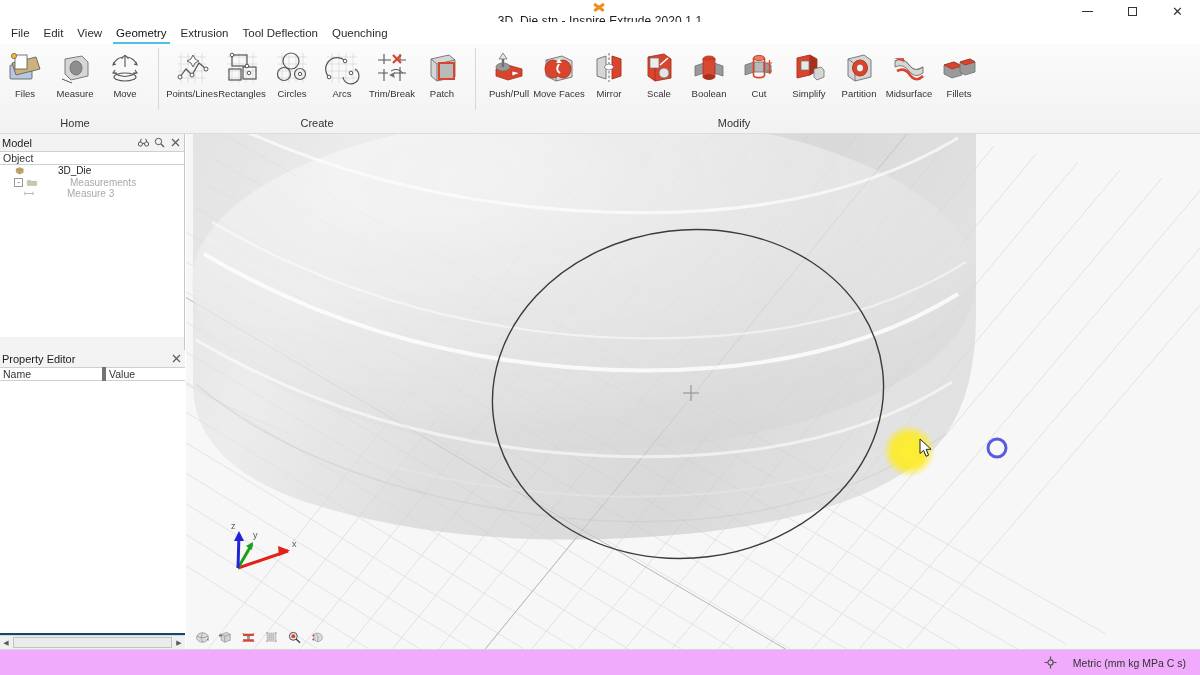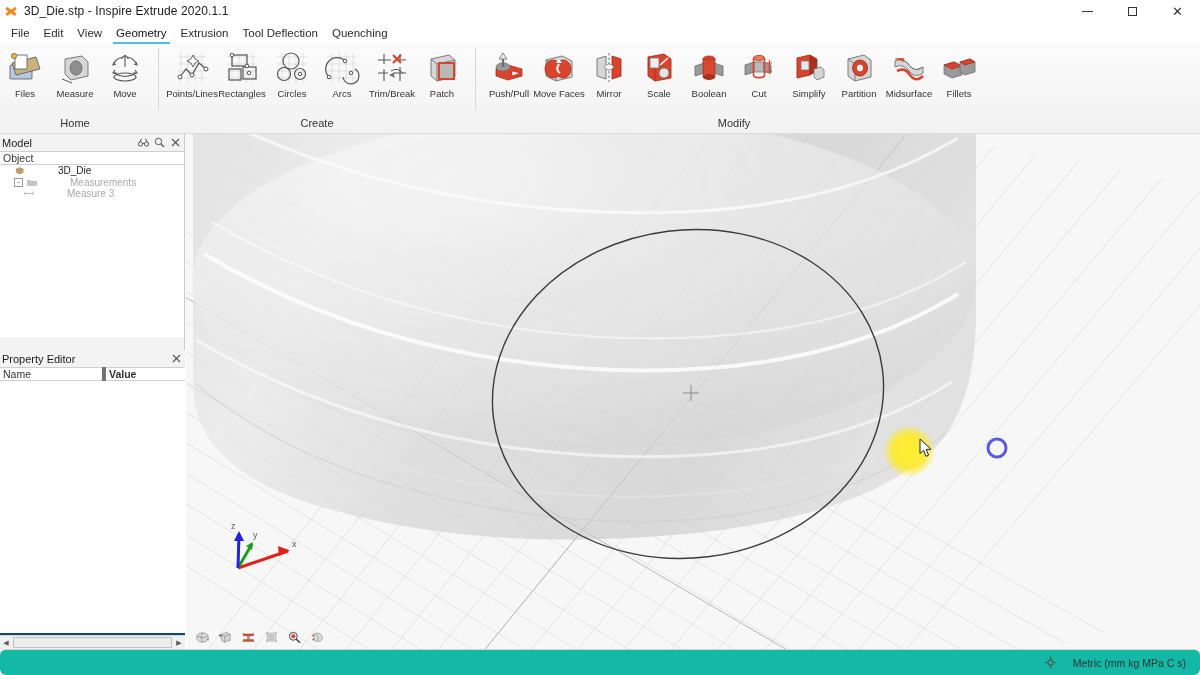--- a/index.html
+++ b/index.html
@@ -10,20 +10,21 @@
     color:#222;
     background:#000;
   }
   #app{ position:relative; width:1200px; height:675px; background:#fff; overflow:hidden; }
 
   
   .titlebar{
     position:absolute; left:0; top:0; width:1200px; height:22px;
     background:#fff; display:flex; align-items:center;
     border-bottom:0px solid #e3e3e3;
+    flex-direction:column;
   }
   .app-icon{
     width:14px;height:14px;margin-left:4px;margin-right:6px;position:relative;flex:none;
   }
   .app-icon::before,.app-icon::after{
     content:"";position:absolute;left:1px;top:6px;width:12px;height:2.5px;background:#f18c1d;border-radius:1px;
   }
   .app-icon::before{ transform:rotate(35deg); }
   .app-icon::after{ transform:rotate(-35deg); }
   .title-text{ font-size:12px; color:#1a1a1a; letter-spacing:0.1px; }
@@ -116,21 +117,21 @@
     font-size:8px;line-height:1;color:#444; margin-right:3px; flex:none;
   }
   .ticon{ width:12px;height:11px; margin-right:3px; flex:none; position:relative; }
 
   .panel2{ position:absolute; left:0; top:216px; width:185px; bottom:0; background:#0c4a6e; }
   .pe-head{
     height:14px; background:#fff; border-top:1px solid #cfcfcf;border-bottom:1px solid #cfcfcf;
     display:flex; align-items:center; font-size:10.5px; color:#333;
   }
   .pe-c1{ width:106px; padding-left:3px; border-right:4px solid #737373; height:14px; display:flex;align-items:center; }
-  .pe-c2{ padding-left:3px;font-weight:bold; }
+  .pe-c2{ padding-left:3px; }
   .pe-body{ background:#fff; position:absolute; left:0; right:0; top:31px; bottom:16px; }
   .hscroll{
     position:absolute; left:0; right:0; bottom:0; height:14px; background:#f0f0f0;
     border-top:1px solid #d6d6d6; display:flex; align-items:center;
   }
   .hs-arrow{ width:12px;height:12px;display:flex;align-items:center;justify-content:center;font-size:7px;color:#5a5a5a; }
   .hs-thumb{ flex:1; height:11px; background:#ececec; border:1px solid #c3c3c3; margin:0 1px; }
 
   
   .viewport{
@@ -146,22 +147,22 @@
   }
   .mouse-cursor{ position:absolute; width:14px;height:20px; }
 
   .vp-toolbar{
     position:absolute; left:8px; bottom:4px; display:flex; gap:6px; align-items:center;
   }
   .vt-btn{ width:17px;height:15px; position:relative; cursor:default; }
 
   
   .statusbar{
-    position:absolute; left:0; right:0; bottom:0; height:26px; background:#14b8a6;
-    border-top:1px solid #d5d5d5; display:flex; align-items:center; justify-content:flex-end;border-radius:6px;
+    position:absolute; left:0; right:0; bottom:0; height:26px; background:#f0abfc;
+    border-top:1px solid #d5d5d5; display:flex; align-items:center; justify-content:flex-end;
   }
   .sb-unit{ font-size:10.5px; color:#333; margin-right:14px; }
   .sb-ico{ margin-right:16px; width:13px;height:13px; }
   .botblack{ position:absolute;left:0;right:0;bottom:0;height:0;background:#000; }
 </style>
 </head>
 <body>
 
 <div id="app">
 

